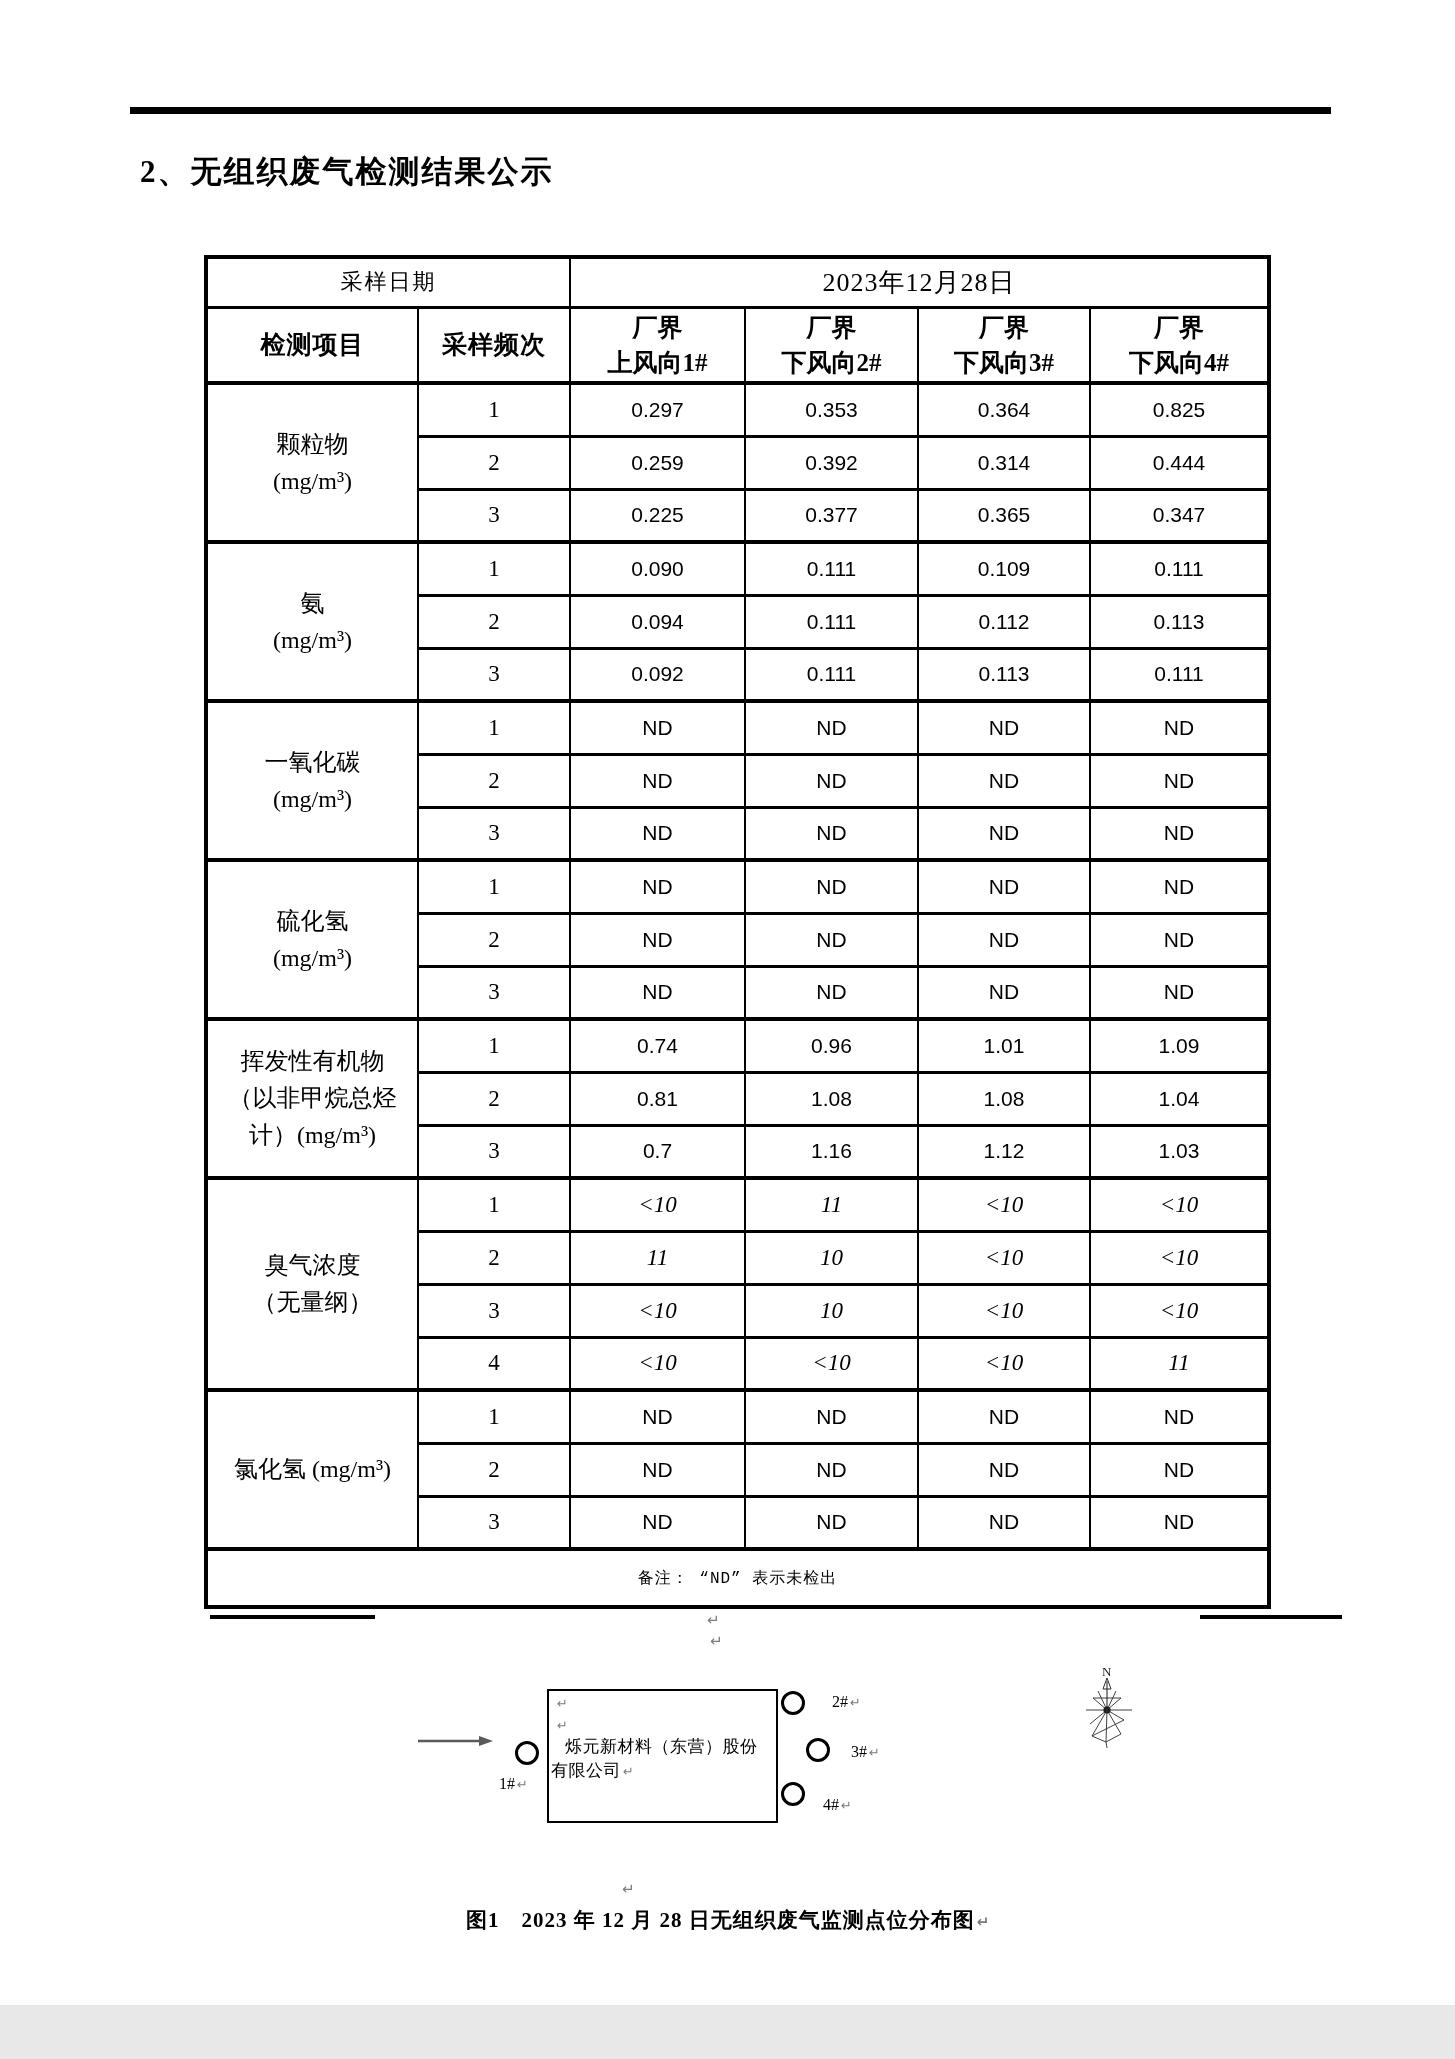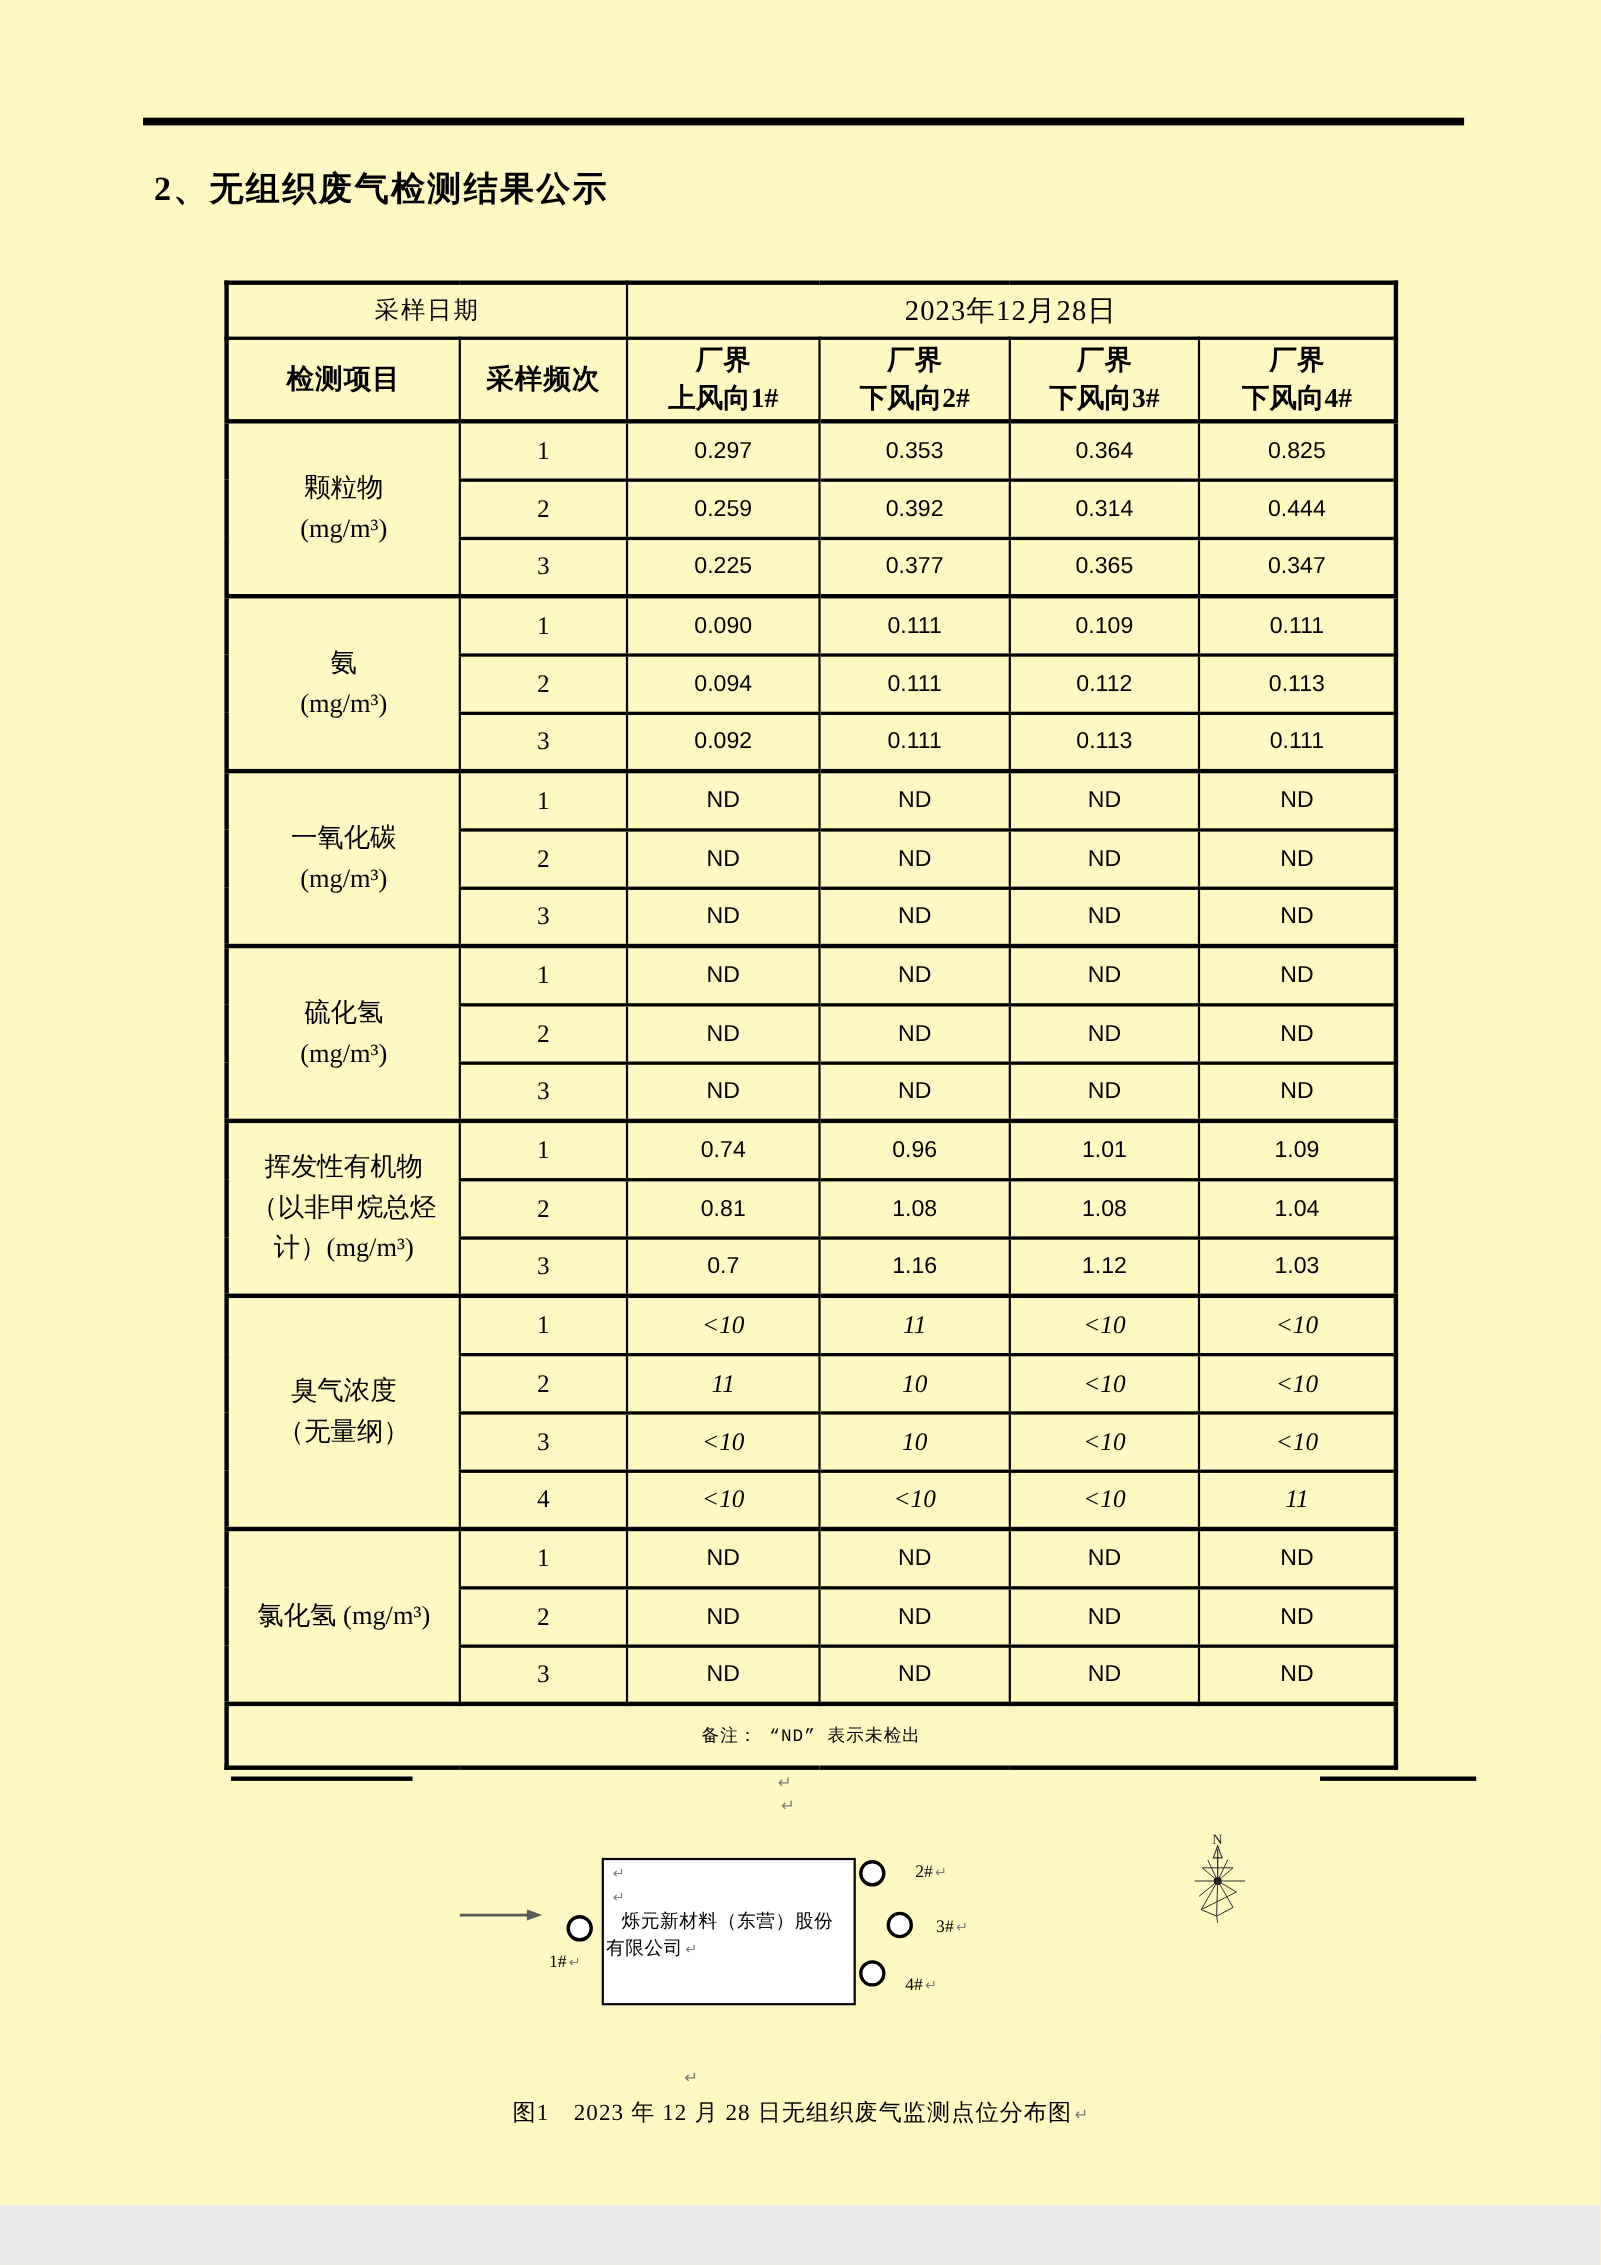--- a/index.html
+++ b/index.html
@@ -1,16 +1,16 @@
 <!DOCTYPE html>
 <html><head>
 <meta charset="utf-8">
 <style>
   html,body{margin:0;padding:0;background:#e8e8e8;}
-  .page{position:relative;width:1455px;height:2005px;background:#fef9c3;overflow:hidden;
+  .page{position:relative;width:1455px;height:2005px;background:#ffffff;overflow:hidden;
         font-family:"Liberation Serif","DejaVu Serif",serif;color:#000;}
   .abs{position:absolute;}
 
   .top-rule{left:130px;top:107px;width:1201px;height:7px;background:#000;}
 
   .heading{left:140px;top:151px;font-size:31px;font-weight:bold;letter-spacing:2px;}
   .tbl-title{left:204px;top:209px;width:1063px;text-align:center;font-size:27px;letter-spacing:1px;}
 
   table.results{position:absolute;left:204px;top:255px;width:1063px;
                 border-collapse:collapse;table-layout:fixed;border:4px solid #000;}
@@ -35,21 +35,21 @@
   .pilcrow{color:#7b7b7b;font-family:"DejaVu Sans",sans-serif;font-size:15px;line-height:1;}
   .pilcrow.small{font-size:13px;}
   .pilcrow.inline{display:inline;margin-left:2px;}
 
   .fig-box{left:547px;top:1689px;width:227px;height:130px;border:2px solid #000;background:#fff;}
   .fig-company{left:551px;top:1735px;width:221px;font-size:17px;line-height:24px;
                text-indent:14px;letter-spacing:0.5px;}
   .mon-circle{width:24px;height:24px;border:3px solid #000;border-radius:50%;
               background:#fff;box-sizing:border-box;}
   .pt-label{font-size:16px;}
-  .fig-caption{left:466px;top:1906px;font-size:21px;font-weight:normal;letter-spacing:1px;}
+  .fig-caption{left:466px;top:1906px;font-size:21px;font-weight:bold;letter-spacing:1px;}
 </style>
 </head>
 <body>
 
 <div class="page">
 
   <div class="abs top-rule"></div>
 
   <div class="abs heading">2、无组织废气检测结果公示</div>
 

